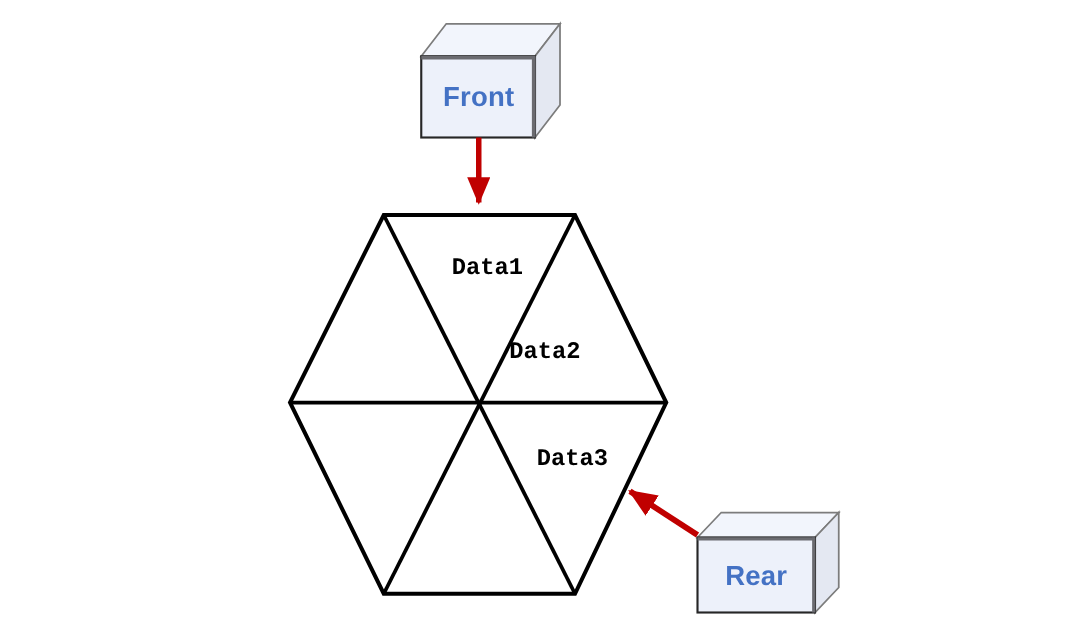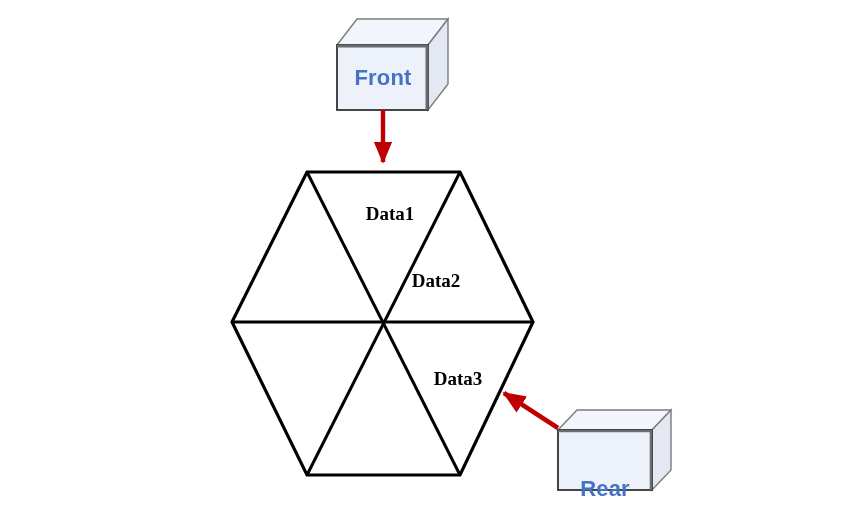--- a/index.html
+++ b/index.html
@@ -29,21 +29,21 @@
     font-family: "Liberation Sans", sans-serif;
     font-weight: bold;
     font-size: 22px;
     color: #4472c4;
     white-space: nowrap;
     pointer-events: none;
     letter-spacing: 0.2px;
   }
   .seg-label {
     position: absolute;
-    font-family: Liberation Serif, serif;
+    font-family: Liberation Mono, monospace;
     font-weight: bold;
     font-size: 19px;
     color: #000000;
     white-space: nowrap;
     pointer-events: none;
   }
   .ctr {
     transform: translate(-50%, -50%);
   }
 </style>
@@ -89,21 +89,21 @@
     </g>
 
     <line x1="383" y1="110" x2="383" y2="162" stroke="#c00000" stroke-width="4.4" marker-end="url(#arrowhead-red)"></line>
 
     <line x1="558" y1="428" x2="504" y2="393" stroke="#c00000" stroke-width="4.6" marker-end="url(#arrowhead-red)"></line>
 
   </svg>
 
   <div class="cube-label ctr" style="left:383px; top:78px;">Front</div>
 
-  <div class="cube-label ctr" style="left:605px; top:489px;">Rear</div>
+  <div class="cube-label ctr" style="left:605px; top:461px;">Rear</div>
 
   <div class="seg-label ctr" style="left:390px; top:214px;">Data1</div>
 
   <div class="seg-label ctr" style="left:436px; top:281px;">Data2</div>
 
-  <div class="seg-label ctr" style="left:458px; top:379px;">Data3</div>
+  <div class="seg-label ctr" style="left:458px; top:367px;">Data3</div>
 
 </div>
 
 </body></html>

